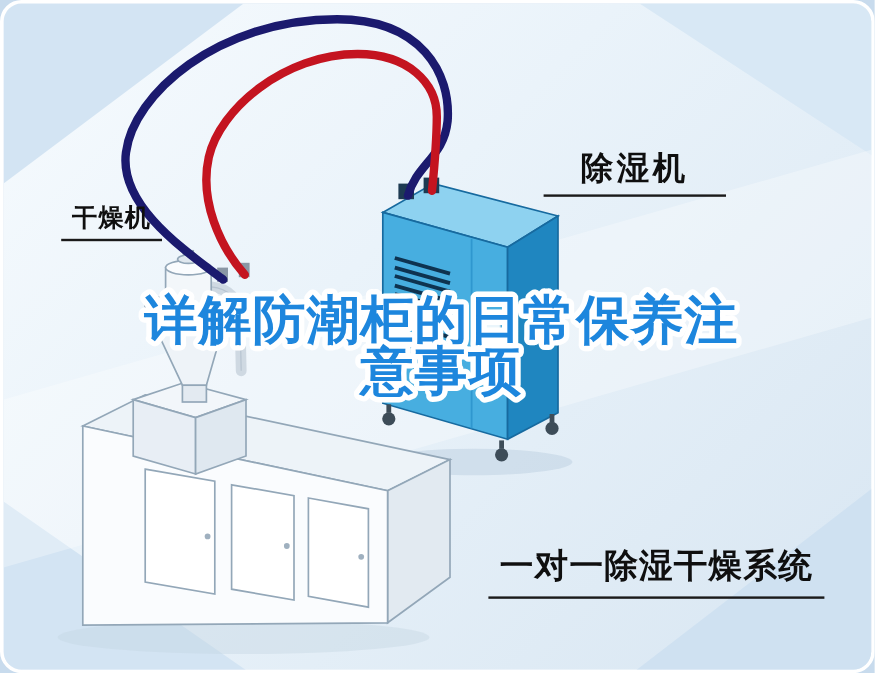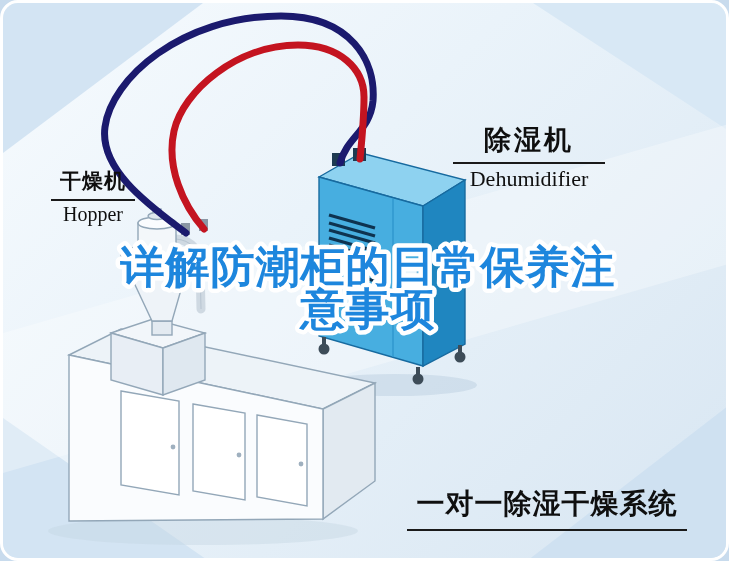--- a/index.html
+++ b/index.html
@@ -17,21 +17,21 @@
   .label-en{font-family:"Liberation Serif",serif;white-space:nowrap;}
 
   .dehu-label{left:448px;top:72px;width:156px;margin-top:47px;}
   .dehu-label .label-zh{font-size:27px;letter-spacing:3px;}
   .dehu-label .label-en{font-size:22px;}
 
   .hopper-label{left:46px;top:164px;width:88px;}
   .hopper-label .label-zh{font-size:21px;letter-spacing:1px;}
   .hopper-label .label-en{font-size:20px;}
 
-  .system-label{left:398px;top:450px;width:292px;margin-top:32px;}
+  .system-label{left:398px;top:450px;width:292px;}
   .system-label .label-zh{font-size:28px;letter-spacing:1px;}
   .system-label .label-en{font-size:21px;}
   .system-label .label-line{margin:6px 6px 4px 6px;}
 
   
   .big-title{font-family:"Liberation Sans",sans-serif;font-size:44px;font-weight:bold;
              letter-spacing:1px;stroke:#ffffff;stroke-width:9px;
              paint-order:stroke;stroke-linejoin:round;stroke-linecap:round;}
 
   .machine-stroke{stroke:#93a7b8;stroke-width:1.4;}
@@ -122,27 +122,25 @@
 
       <g>
         <text class="big-title" x="365" y="279" text-anchor="middle" fill="#1d86dd">详解防潮柜的日常保养注</text>
         <text class="big-title" x="365" y="321" text-anchor="middle" fill="#1d86dd">意事项</text>
       </g>
     </svg>
 
     <div class="label-block dehu-label">
       <div class="label-zh">除湿机</div>
       <div class="label-line"></div>
-      <div class="label-en">Dehumidifier</div>
     </div>
 
     <div class="label-block hopper-label">
       <div class="label-zh">干燥机</div>
       <div class="label-line"></div>
-      <div class="label-en">Hopper</div>
     </div>
 
     <div class="label-block system-label">
       <div class="label-zh">一对一除湿干燥系统</div>
       <div class="label-line"></div>
     </div>
 
   </div>
 </div>
 

